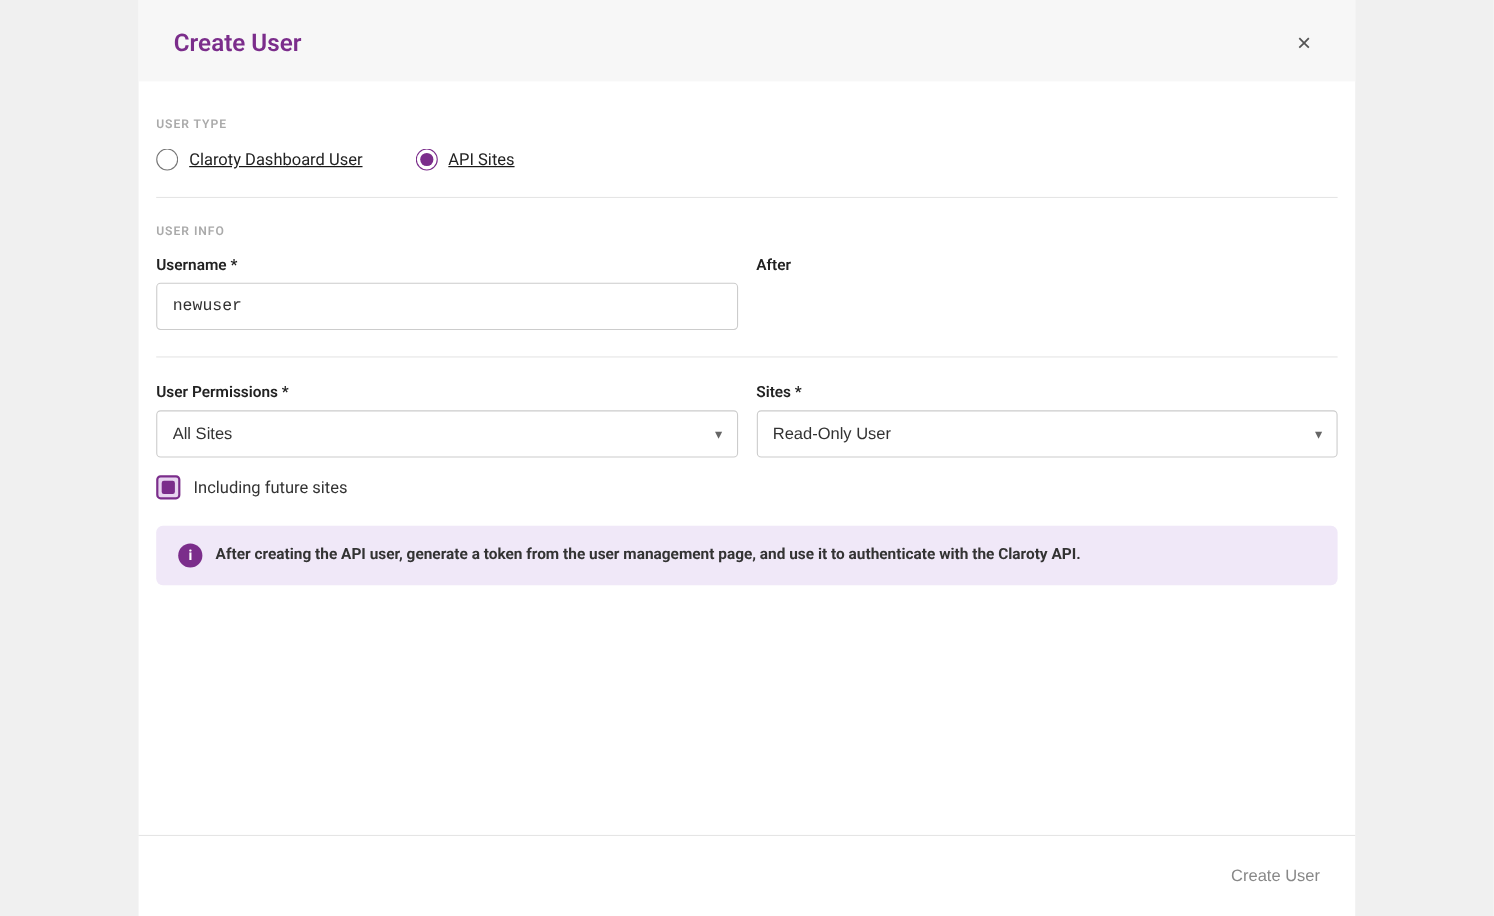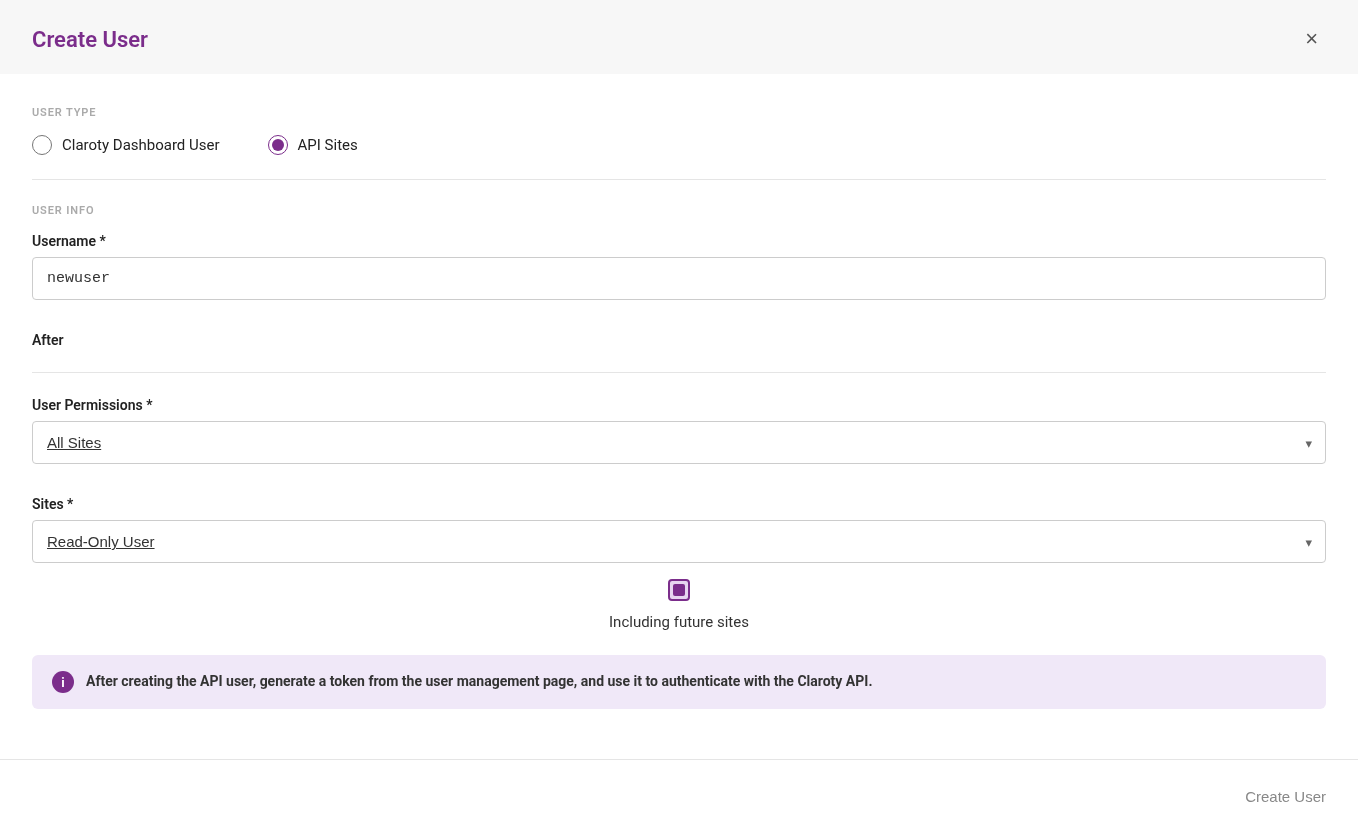--- a/index.html
+++ b/index.html
@@ -6,21 +6,21 @@
     body {
       font-family: -apple-system, BlinkMacSystemFont, 'Segoe UI', Roboto, sans-serif;
       background: #f0f0f0;
       display: flex;
       justify-content: center;
       align-items: center;
       min-height: 100vh;
     }
     .modal {
       background: #fff;
-      width: 1358px;
+      width: 1106px;
       min-height: 833px;
       position: relative;
       display: flex;
       flex-direction: column;
     }
     .modal-header {
       padding: 24px 32px 20px 32px;
       display: flex;
       justify-content: space-between;
       align-items: center;
@@ -34,62 +34,62 @@
     .close-button {
       background: none;
       border: none;
       cursor: pointer;
       font-size: 22px;
       color: #555;
       line-height: 1;
       padding: 4px 8px;
     }
     .modal-body {
-      padding: 32px 32px;
+      padding: 32px 16px;
       flex: 1;
     }
     .divider {
       height: 1px;
       background: #e5e5e5;
       margin: 24px 0;
     }
     .section-label {
       font-size: 11px;
       font-weight: 600;
       color: #aaa;
       letter-spacing: 0.08em;
       text-transform: uppercase;
       margin-bottom: 16px;
     }
     .radio-group {
       display: flex;
       align-items: center;
       gap: 48px;
       margin-top: 4px;
+      text-decoration: underline;
     }
     .radio-item {
       display: flex;
       align-items: center;
       gap: 10px;
       cursor: pointer;
     }
     .radio-item input[type="radio"] {
       width: 20px;
       height: 20px;
       accent-color: #7b2d8b;
       cursor: pointer;
     }
     .radio-label {
       font-size: 15px;
       color: #222;
     }
     .fields-row {
       display: flex;
-      gap: 32px;
-      flex-direction: column;
+      gap: 17px;
     }
     .field-group {
       display: flex;
       flex-direction: column;
       gap: 8px;
       flex: 1;
     }
     .field-label {
       font-size: 14px;
       font-weight: 600;
@@ -113,37 +113,35 @@
       border: 1px solid #ccc;
       border-radius: 4px;
       padding: 12px 40px 12px 14px;
       font-size: 15px;
       color: #333;
       outline: none;
       width: 100%;
       appearance: none;
       background: #fff;
       cursor: pointer;
-      text-decoration: underline;
     }
     .select-chevron {
       position: absolute;
       right: 14px;
       top: 50%;
       transform: translateY(-50%);
       pointer-events: none;
       color: #666;
       font-size: 13px;
     }
     .checkbox-row {
       display: flex;
       align-items: center;
       gap: 12px;
       margin-top: 16px;
-      flex-direction: column;
     }
     .checkbox-custom {
       width: 22px;
       height: 22px;
       border: 2px solid #7b2d8b;
       border-radius: 4px;
       background: #e8d5f0;
       display: flex;
       align-items: center;
       justify-content: center;

